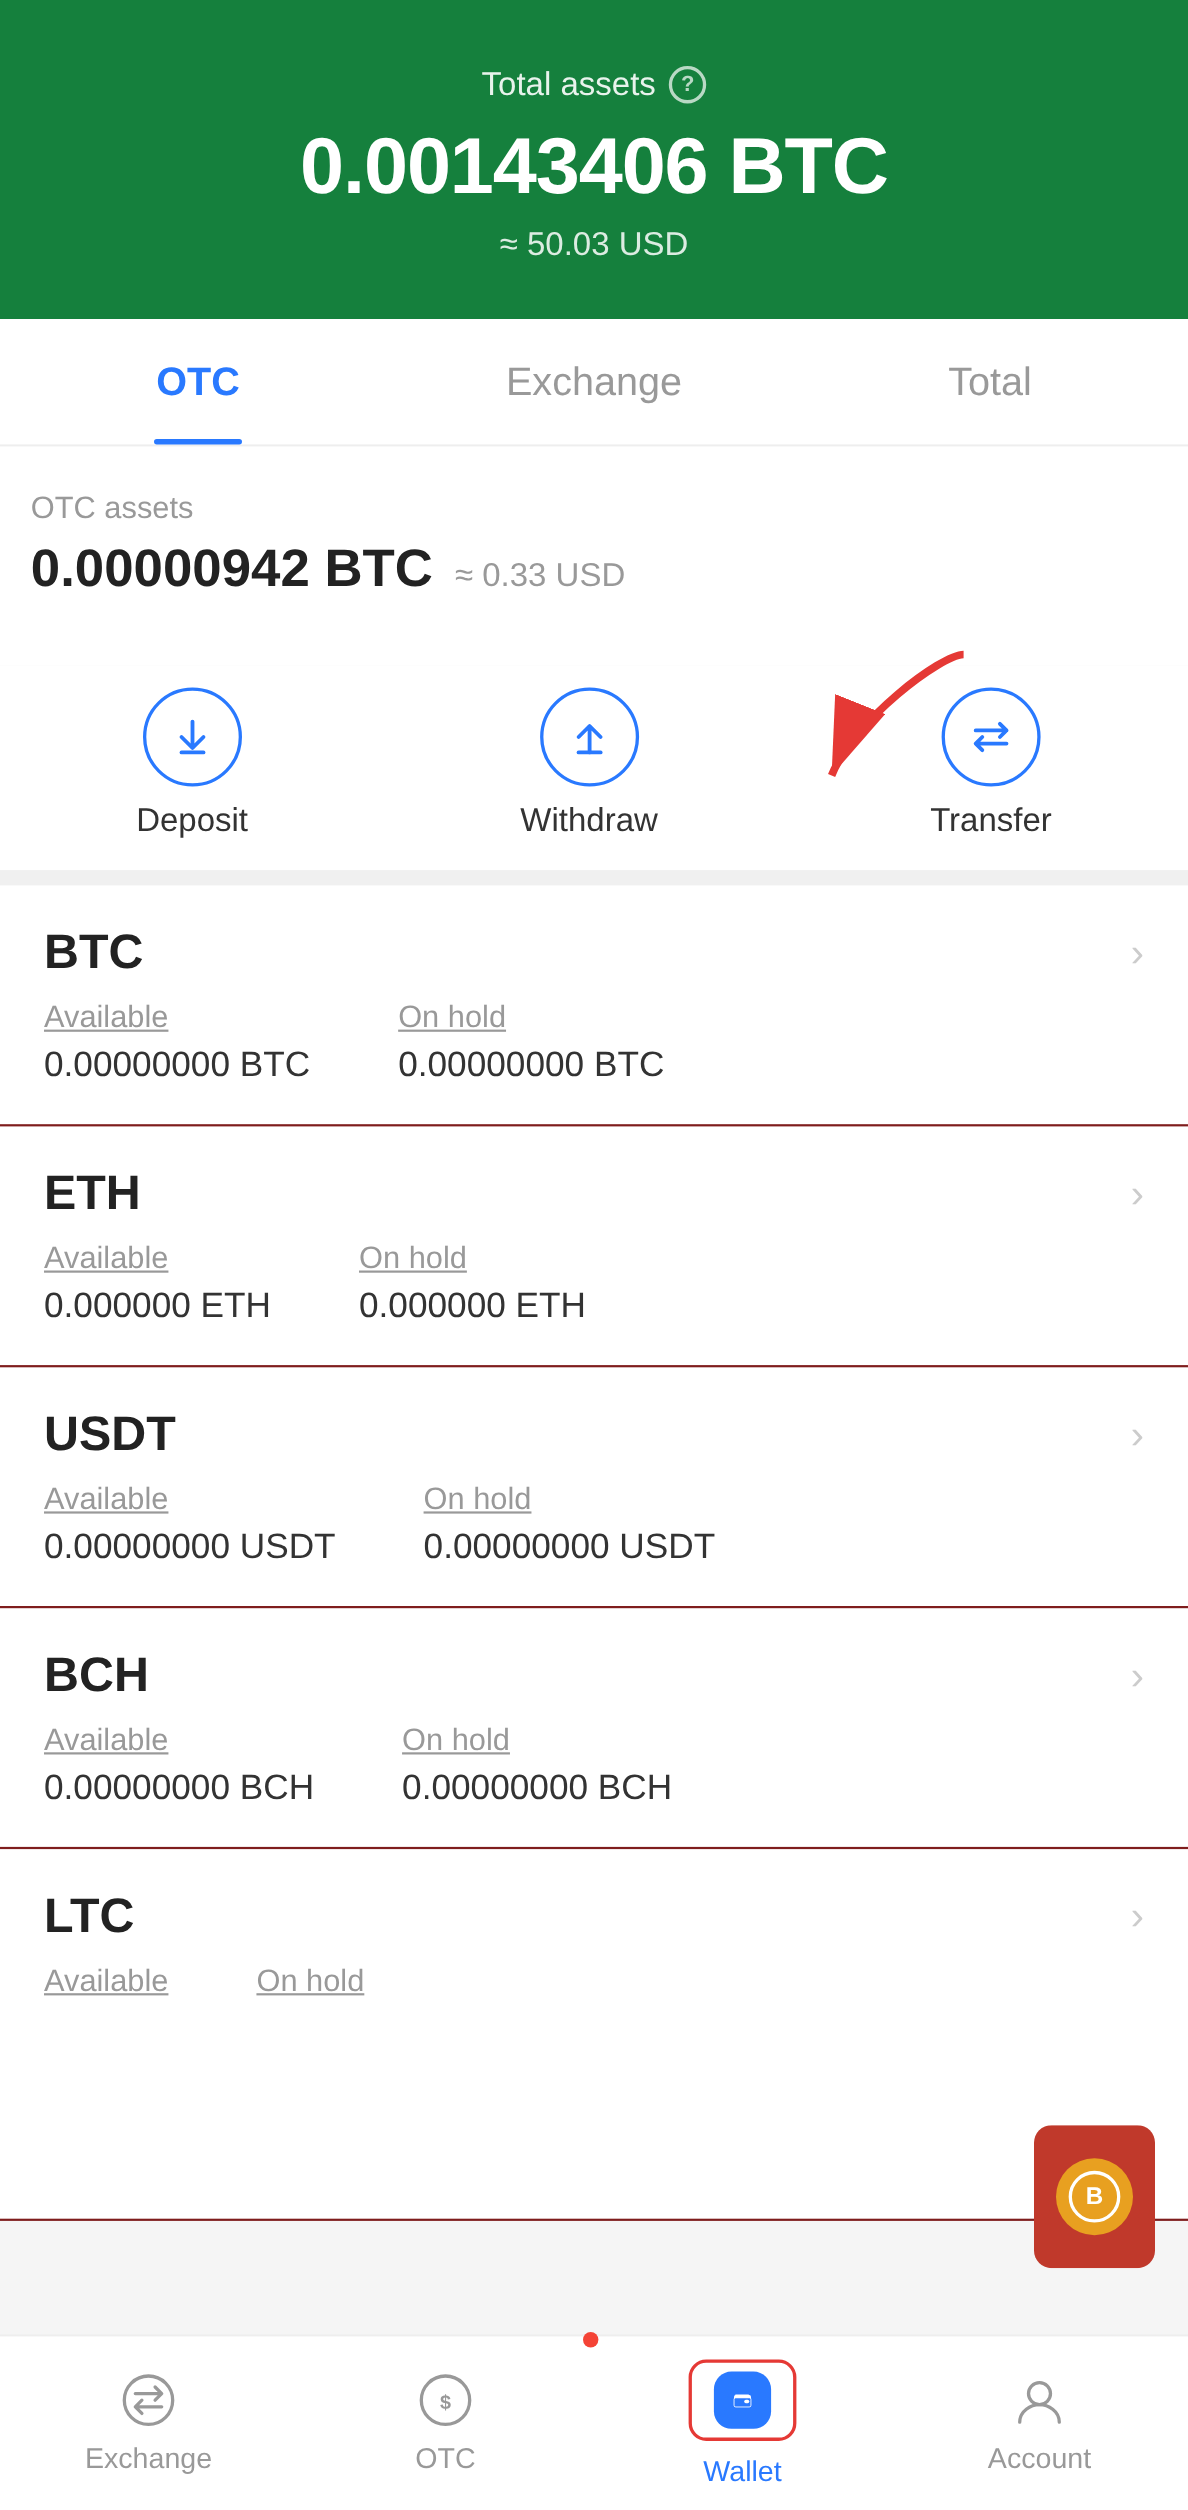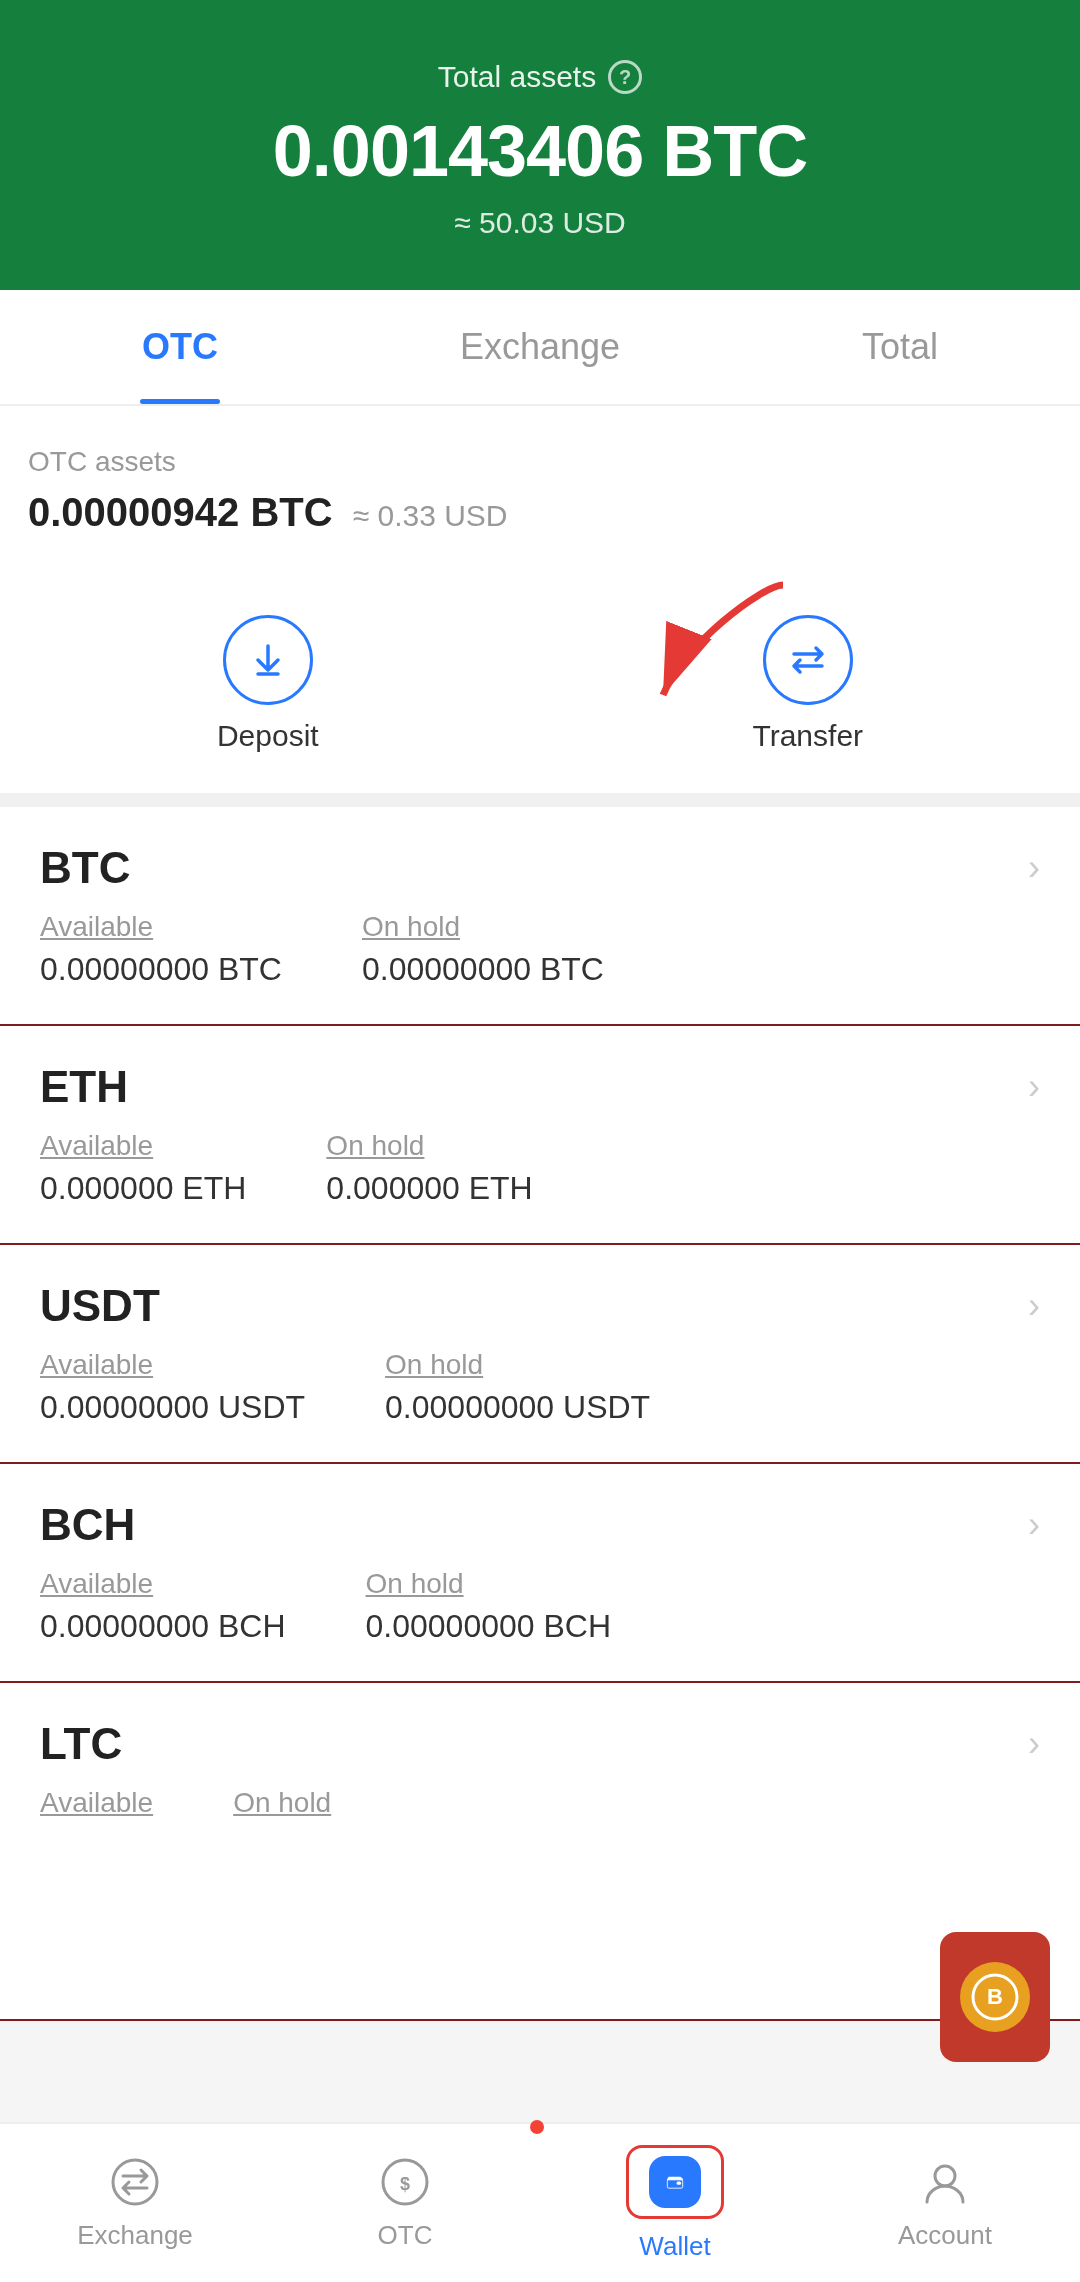--- a/index.html
+++ b/index.html
@@ -92,34 +92,34 @@
       color: #999;
       margin-bottom: 12px;
     }
     .otc-btc-row {
       display: flex;
       align-items: baseline;
       gap: 20px;
       margin-bottom: 40px;
     }
     .otc-btc-value {
-      font-size: 40px;
+      font-size: 48px;
       font-weight: 700;
       color: #222;
     }
     .otc-usd-approx {
       font-size: 30px;
       color: #999;
     }
 
     
     .action-buttons {
       display: flex;
       justify-content: space-around;
-      padding: 20px 0 40px;
+      padding: 20px 0 28px;
       background: white;
     }
     .action-btn {
       display: flex;
       flex-direction: column;
       align-items: center;
       gap: 14px;
       cursor: pointer;
     }
     .action-icon-circle {
@@ -306,20 +306,29 @@
 <div class="action-buttons" style="position:relative;">
   <div class="action-btn">
     <div class="action-icon-circle">
       <svg viewBox="0 0 44 44" fill="none" xmlns="http://www.w3.org/2000/svg">
         <circle cx="22" cy="22" r="20" stroke="#2979ff" stroke-width="0"></circle>
         <path d="M22 8 L22 30 M12 22 L22 32 L32 22" stroke="#2979ff" stroke-width="3.5" stroke-linecap="round" stroke-linejoin="round"></path>
         <line x1="12" y1="36" x2="32" y2="36" stroke="#2979ff" stroke-width="3.5" stroke-linecap="round"></line>
       </svg>
     </div>
     <span class="action-label">Deposit</span>
+  </div>
+  <div class="action-btn">
+    <div class="action-icon-circle">
+      <svg viewBox="0 0 44 44" fill="none" xmlns="http://www.w3.org/2000/svg">
+        <path d="M22 36 L22 14 M12 22 L22 12 L32 22" stroke="#2979ff" stroke-width="3.5" stroke-linecap="round" stroke-linejoin="round"></path>
+        <line x1="12" y1="36" x2="32" y2="36" stroke="#2979ff" stroke-width="3.5" stroke-linecap="round"></line>
+      </svg>
+    </div>
+    <span class="action-label">Withdraw</span>
   </div>
   <div class="action-btn" style="position:relative;">
     <div class="action-icon-circle">
       <svg viewBox="0 0 44 44" fill="none" xmlns="http://www.w3.org/2000/svg">
         <path d="M8 16 L36 16 M30 10 L36 16 L30 22" stroke="#2979ff" stroke-width="3.5" stroke-linecap="round" stroke-linejoin="round"></path>
         <path d="M36 28 L8 28 M14 22 L8 28 L14 34" stroke="#2979ff" stroke-width="3.5" stroke-linecap="round" stroke-linejoin="round"></path>
       </svg>
     </div>
     <span class="action-label">Transfer</span>
 

